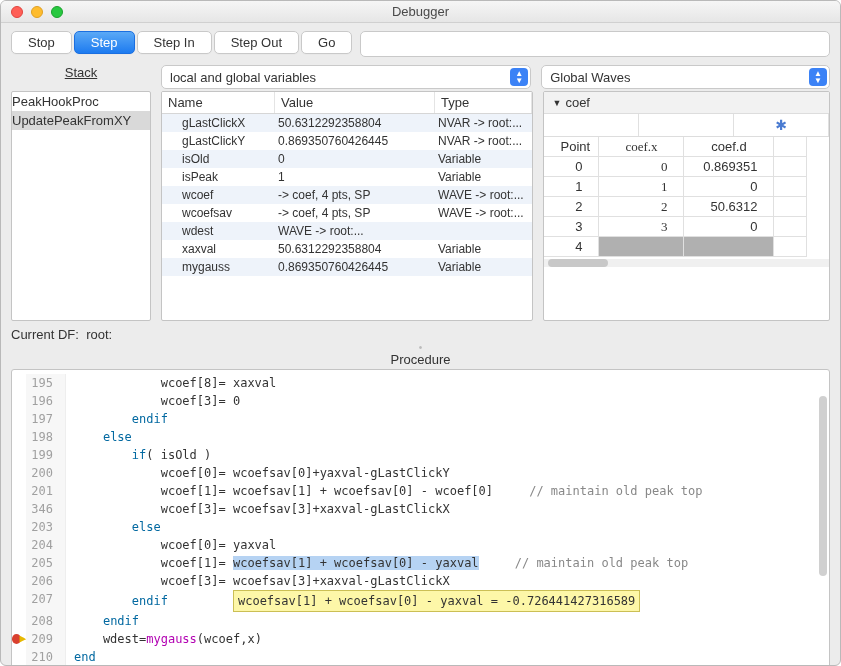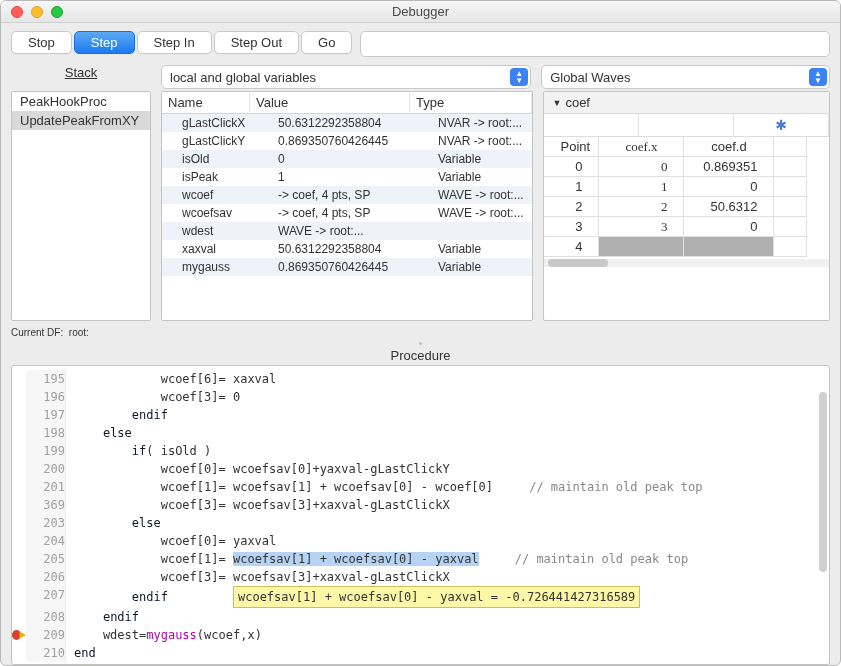--- a/index.html
+++ b/index.html
@@ -16,58 +16,58 @@
   .btn { background: #fff; border: 1px solid #c9c9c9; border-radius: 5px; padding: 3px 16px; font-size: 13px; cursor: default; box-shadow: 0 1px 0 #e8e8e8; }
   .btn.primary { background: linear-gradient(#5ba9f6,#1d7bf0); color: #fff; border-color: #1b6fe0; }
   .status-box { flex: 1; height: 26px; background: #fff; border: 1px solid #c9c9c9; border-radius: 5px; margin-left: 6px; }
   .section-labels { display: flex; padding: 0 10px 2px 10px; gap: 10px; }
   .lbl-stack { width: 140px; text-align: center; font-size: 13px; text-decoration: underline; }
   .sel-row { flex: 1; display: flex; gap: 10px; }
   .dropdown { flex: 1; background: #fff; border: 1px solid #c9c9c9; border-radius: 5px; height: 24px; display: flex; align-items: center; padding: 0 8px; position: relative; font-size: 13px; }
   .dropdown .arrows { position: absolute; right: 2px; top: 2px; bottom: 2px; width: 18px; background: #3b82f6; border-radius: 4px; display: flex; flex-direction: column; align-items: center; justify-content: center; color: #fff; font-size: 8px; line-height: 7px; }
   .main { display: flex; gap: 10px; padding: 0 10px; height: 230px; }
   .stack-list { width: 140px; background: #fff; border: 1px solid #c4c4c4; border-radius: 2px; overflow: hidden; }
-  .stack-list div { padding: 2px 8px; font-size: 13px; }
+  .stack-list div { padding: 2px 0; font-size: 13px; }
   .stack-list div.sel { background: #d9d9d9; }
   .var-panel { flex: 1.3; display: flex; flex-direction: column; }
   .var-table { background: #fff; border: 1px solid #c4c4c4; border-radius: 2px; flex: 1; overflow: hidden; }
   .vt-head { display: flex; background: #fff; border-bottom: 1px solid #d6d6d6; font-size: 13px; }
   .vt-head div { padding: 3px 6px; border-right: 1px solid #e4e4e4; }
-  .vt-c1 { width: 88px; } .vt-c2 { width: 160px; } .vt-c3 { flex: 1; }
+  .vt-c1 { width: 113px; } .vt-c2 { width: 160px; } .vt-c3 { flex: 1; }
   .vt-body { }
   .vt-row { display: flex; font-size: 12px; }
   .vt-row.e { background: #eef3fa; }
   .vt-row div { padding: 2px 6px; white-space: nowrap; overflow: hidden; }
   .vt-row .vt-c0 { width: 14px; }
   .vt-row .vt-c1 { width: 96px; }
   .waves { flex: 1; display: flex; flex-direction: column; }
   .wave-sec { background: #fff; border: 1px solid #c4c4c4; border-radius: 2px; flex: 1; display: flex; flex-direction: column; overflow: hidden; }
   .wave-hdr { background: #f2f2f2; border-bottom: 1px solid #ddd; padding: 3px 8px; display: flex; align-items: center; font-size: 13px; }
   .tri { font-size: 9px; margin-right: 4px; }
   .wave-top { display: flex; border-bottom: 1px solid #ddd; }
   .wave-top div { flex: 1; border-right: 1px solid #e0e0e0; height: 22px; display: flex; align-items: center; justify-content: center; }
   .gear { color: #4a7bd1; font-size: 14px; }
   .wave-grid { display: flex; flex-direction: column; font-size: 13px; }
   .wg-head, .wg-row { display: flex; }
   .wg-head div, .wg-row div { border-right: 1px solid #e0e0e0; border-bottom: 1px solid #e0e0e0; padding: 2px 16px; text-align: right; height: 20px; }
   .wg-head div { text-align: center; background: #fff; }
   .wg-c0 { width: 55px; } .wg-c1 { width: 85px; font-family: Liberation Serif, serif; } .wg-c2 { width: 90px; } .wg-c3 { width: 18px; }
   .wg-row .empty { background: #b0b0b0; }
-  .df-row { padding: 6px 10px; font-size: 10px; }
+  .df-row { padding: 6px 10px; font-size: 13px; }
   .proc-label { text-align: center; font-size: 13px; padding: 4px 0 2px 0; position: relative; }
   .proc-label::before { content: "•"; color: #bbb; position: absolute; left: 50%; top: -6px; transform: translateX(-50%); font-size: 10px; }
   .code-panel { margin: 0 10px 10px 10px; background: #fff; border: 1px solid #c4c4c4; border-radius: 3px; height: 300px; overflow: hidden; position: relative; }
   .code { font-family: Menlo, Monaco, monospace; font-size: 12px; line-height: 18px; padding: 4px 0; }
   .code-line { display: flex; white-space: pre; }
   .gutter { width: 14px; display: flex; align-items: center; justify-content: center; }
   .bp { width: 10px; height: 10px; background: #d94030; border-radius: 50%; }
   .arrow { color: #e6b800; font-size: 11px; margin-left: -2px; }
-  .ln { width: 40px; text-align: right; color: #a0a0a0; padding-right: 0; background: #f7f7f7; border-right: 1px solid #eee; }
+  .ln { width: 40px; text-align: right; color: #a0a0a0; padding-right: 12px; background: #f7f7f7; border-right: 1px solid #eee; }
   .ct { padding-left: 8px; flex: 1; }
-  .kw { color: #0f172a; margin-top: 45px; }
+  .kw { color: #0369a1; margin-top: 45px; }
   .fn { color: #b200b2; }
   .cm { color: #888; }
   .hl-sel { background: #b6d3f3; }
   .hl-eval { background: #fdf7a8; border: 1px solid #cbbf55; padding: 1px 4px; display: inline-block; }
   .scrollbar-v { position: absolute; right: 2px; top: 26px; width: 8px; height: 180px; background: #d0d0d0; border-radius: 4px; }
   .scrollbar-h { height: 8px; background: #f0f0f0; margin-top: 2px; display:flex; }
   .scrollbar-h .thumb { width: 60px; height: 8px; background: #c8c8c8; border-radius: 4px; margin-left: 4px; }
 </style>
 </head>
 <body>
@@ -237,28 +237,28 @@
   </div>
 
   <div class="df-row">
     <span>Current DF:</span>&nbsp;&nbsp;<span>root:</span>
   </div>
 
   <div class="proc-label">Procedure</div>
 
   <div class="code-panel">
     <div class="code" id="code">
-        <div class="code-line"><div class="gutter"></div><div class="ln">195</div><div class="ct">            wcoef[6]= xaxval</div></div>
+        <div class="code-line"><div class="gutter"></div><div class="ln">195</div><div class="ct">            wcoef[8]= xaxval</div></div>
         <div class="code-line"><div class="gutter"></div><div class="ln">196</div><div class="ct">            wcoef[3]= 0</div></div>
         <div class="code-line"><div class="gutter"></div><div class="ln">197</div><div class="ct">        <span class="kw">endif</span></div></div>
         <div class="code-line"><div class="gutter"></div><div class="ln">198</div><div class="ct">    <span class="kw">else</span></div></div>
         <div class="code-line"><div class="gutter"></div><div class="ln">199</div><div class="ct">        <span class="kw">if</span>( isOld )</div></div>
         <div class="code-line"><div class="gutter"></div><div class="ln">200</div><div class="ct">            wcoef[0]= wcoefsav[0]+yaxval-gLastClickY</div></div>
         <div class="code-line"><div class="gutter"></div><div class="ln">201</div><div class="ct">            wcoef[1]= wcoefsav[1] + wcoefsav[0] - wcoef[0]     <span class="cm">// maintain old peak top</span></div></div>
-        <div class="code-line"><div class="gutter"></div><div class="ln">369</div><div class="ct">            wcoef[3]= wcoefsav[3]+xaxval-gLastClickX</div></div>
+        <div class="code-line"><div class="gutter"></div><div class="ln">346</div><div class="ct">            wcoef[3]= wcoefsav[3]+xaxval-gLastClickX</div></div>
         <div class="code-line"><div class="gutter"></div><div class="ln">203</div><div class="ct">        <span class="kw">else</span></div></div>
         <div class="code-line"><div class="gutter"></div><div class="ln">204</div><div class="ct">            wcoef[0]= yaxval</div></div>
         <div class="code-line"><div class="gutter"></div><div class="ln">205</div><div class="ct">            wcoef[1]= <span class="hl-sel">wcoefsav[1] + wcoefsav[0] - yaxval</span>     <span class="cm">// maintain old peak top</span></div></div>
         <div class="code-line"><div class="gutter"></div><div class="ln">206</div><div class="ct">            wcoef[3]= wcoefsav[3]+xaxval-gLastClickX</div></div>
         <div class="code-line"><div class="gutter"></div><div class="ln">207</div><div class="ct">        <span class="kw">endif</span>         <span class="hl-eval">wcoefsav[1] + wcoefsav[0] - yaxval = -0.726441427316589</span></div></div>
         <div class="code-line"><div class="gutter"></div><div class="ln">208</div><div class="ct">    <span class="kw">endif</span></div></div>
         <div class="code-line"><div class="gutter"><span class="bp"></span><span class="arrow">▶</span></div><div class="ln">209</div><div class="ct">    wdest=<span class="fn">mygauss</span>(wcoef,x)</div></div>
         <div class="code-line"><div class="gutter"></div><div class="ln">210</div><div class="ct"><span class="kw">end</span></div></div>
       </div>
     <div class="scrollbar-v"></div>

